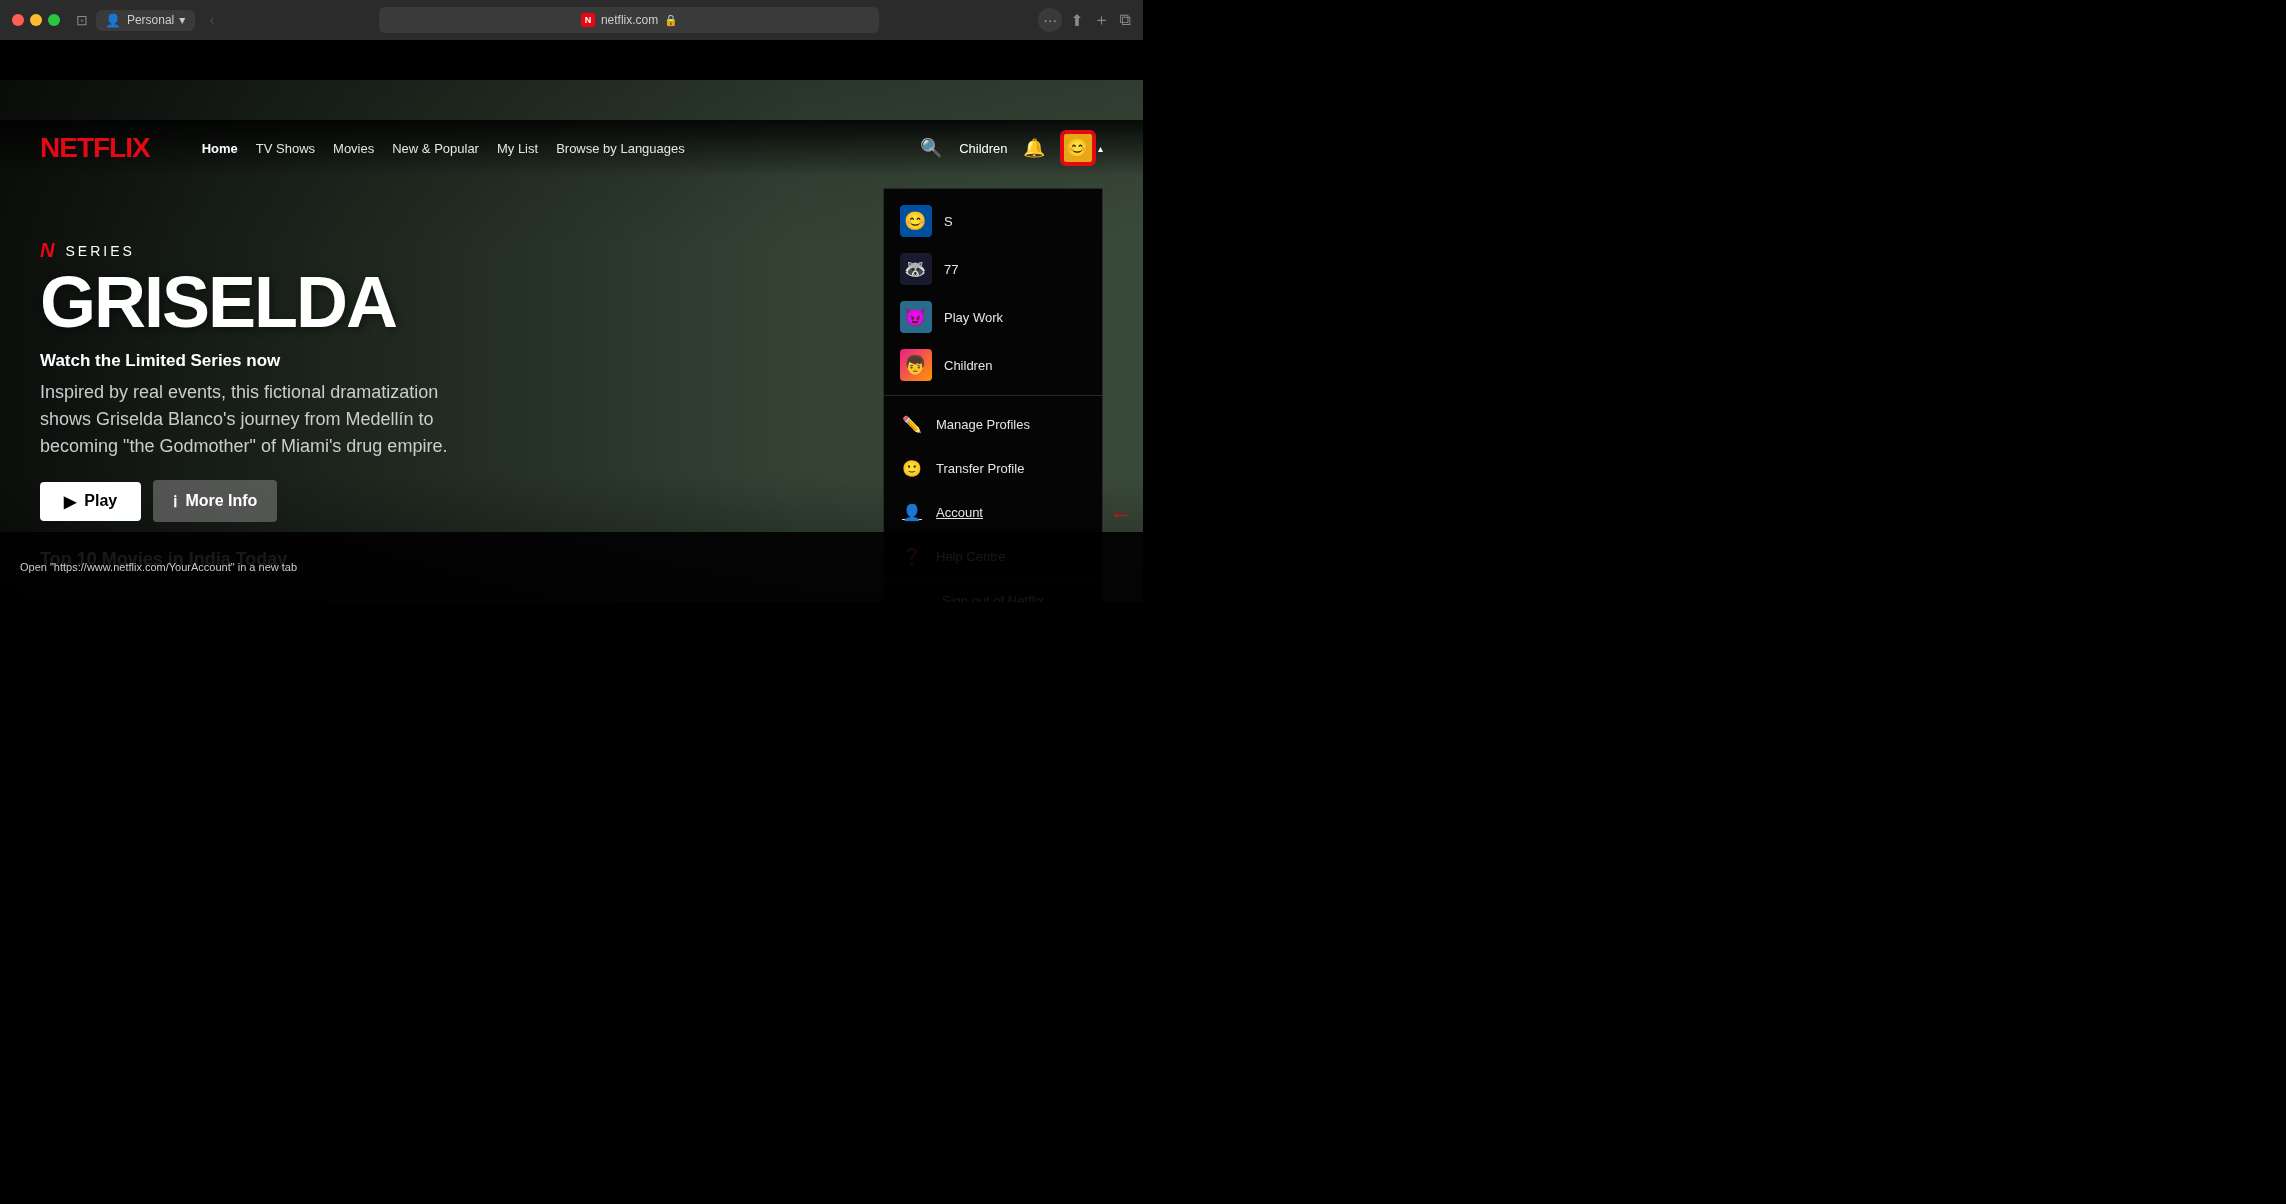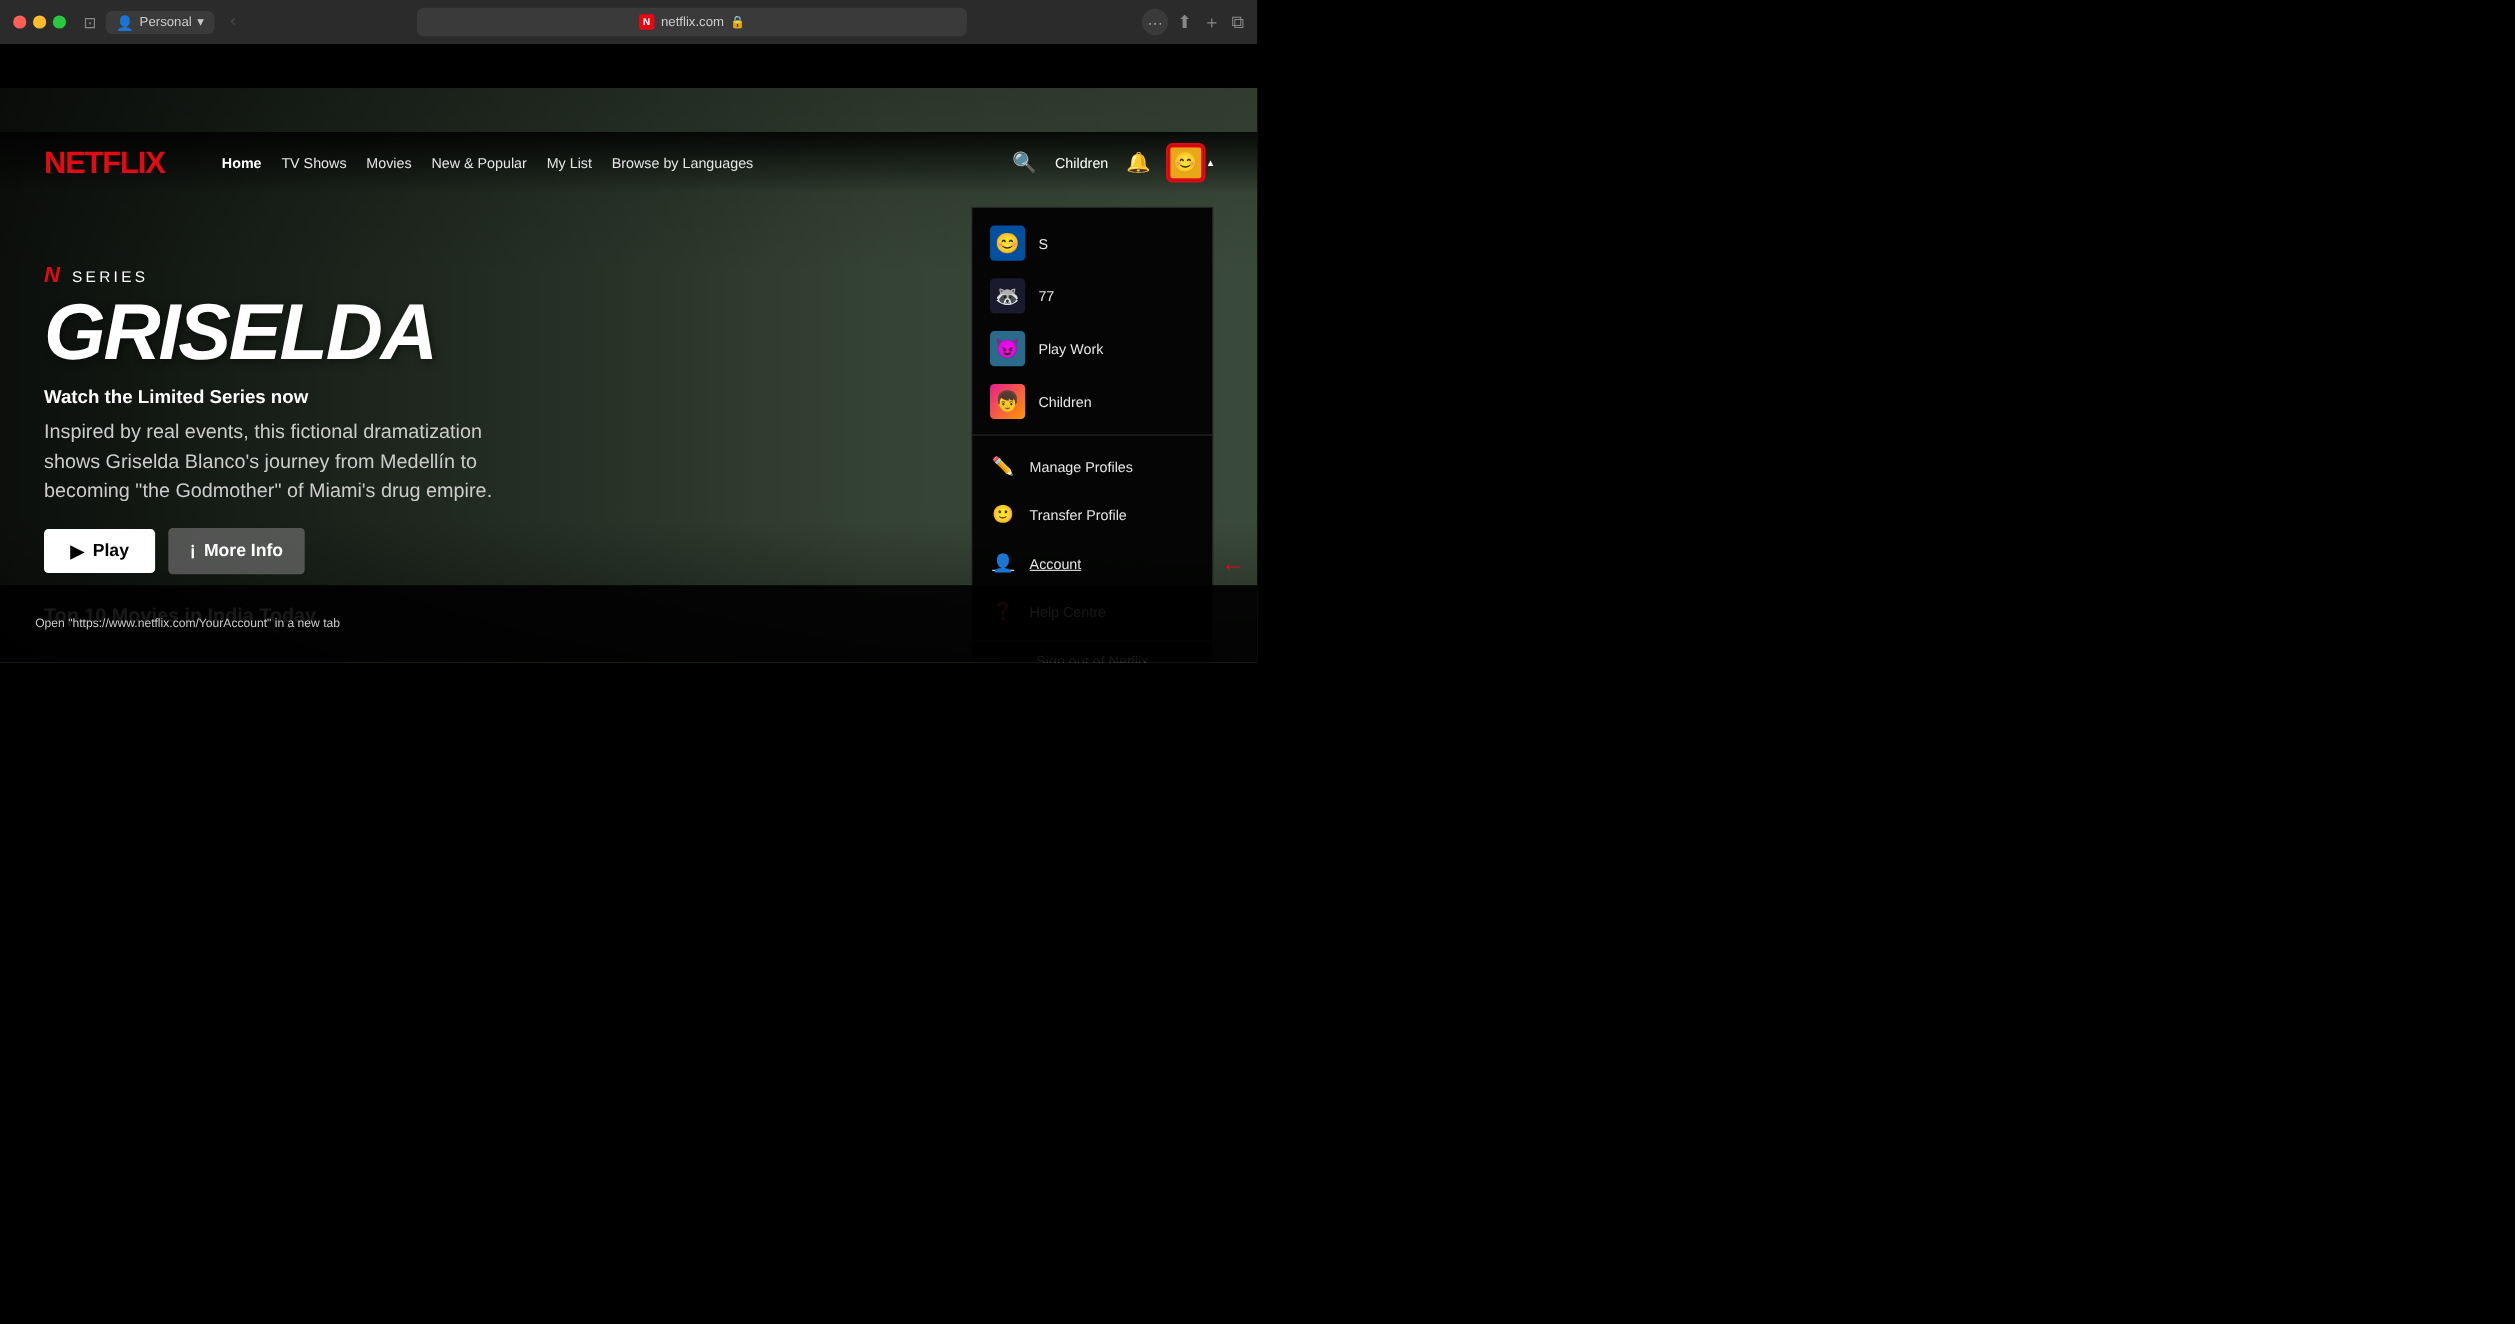--- a/index.html
+++ b/index.html
@@ -253,21 +253,20 @@
       font-weight: 900;
       font-style: italic;
     }
     .hero-title {
       font-size: 72px;
       font-weight: 900;
       line-height: 0.9;
       letter-spacing: -2px;
       margin-bottom: 16px;
       text-shadow: 2px 2px 8px rgba(0,0,0,0.5);
-      font-style: italic;
     }
     .hero-subtitle {
       font-size: 17px;
       font-weight: 600;
       margin-bottom: 8px;
     }
     .hero-desc {
       font-size: 18px;
       color: #ccc;
       line-height: 1.5;
@@ -317,21 +316,21 @@
     
     .bottom-bar {
       position: absolute;
       bottom: 0;
       left: 0;
       width: 100%;
       height: 70px;
       background: rgba(0,0,0,0.9);
       display: flex;
       align-items: center;
-      padding: 0 32px;
+      padding: 0 20px;
       color: #ccc;
       font-size: 11px;
       z-index: 60;
       text-align: right;
     }
 
     
     .profile-dropdown {
       position: absolute;
       top: 56px;

